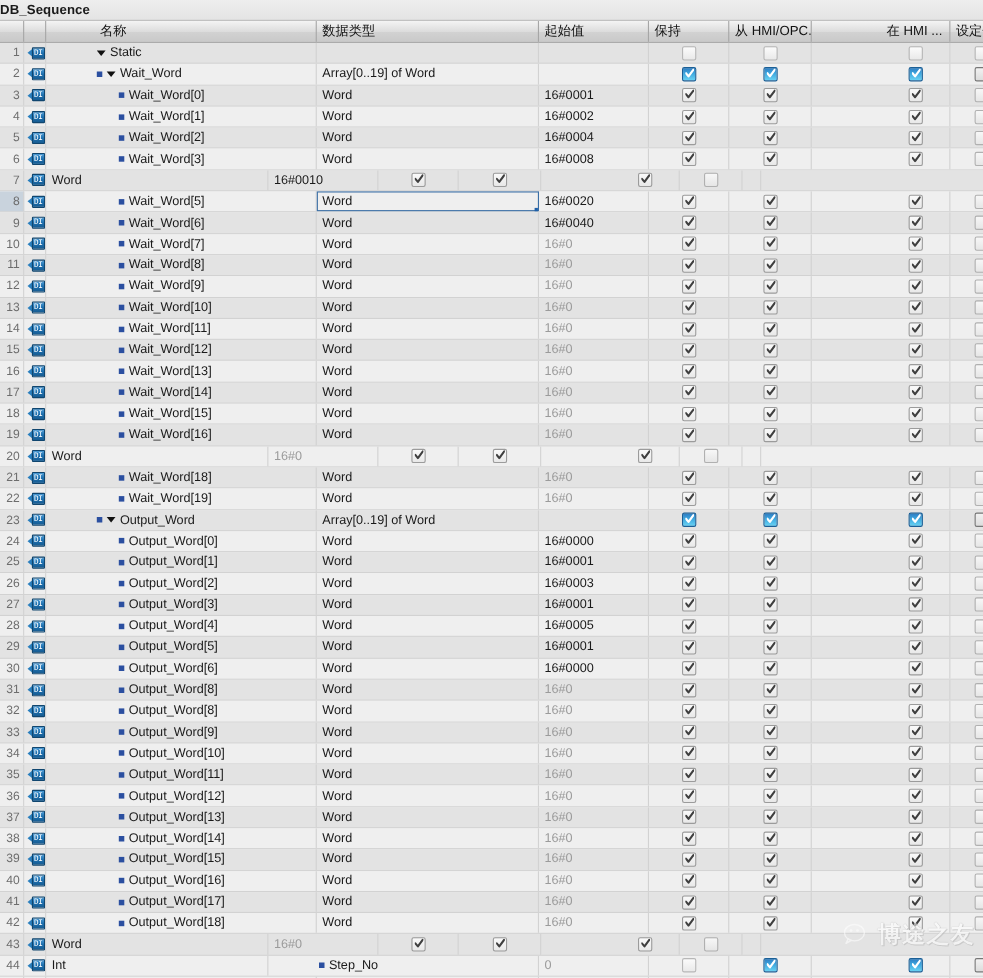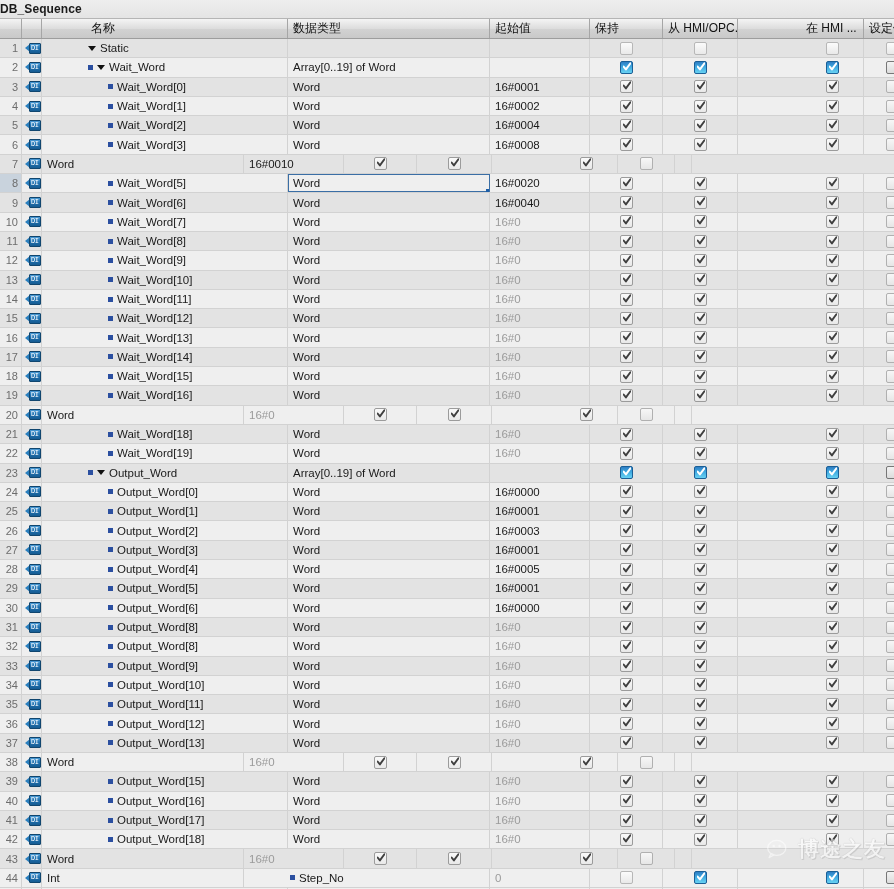--- a/index.html
+++ b/index.html
@@ -2472,20 +2472,24 @@
         </div>
         <div class="row even">
           <div class="cell c-num">38</div>
           <div class="cell c-icon">
             <span class="tagicon">
               <span class="tip"></span>
               <span class="body"></span>
               <span class="glyph">DI</span>
             </span>
           </div>
+          <div class="cell c-name indent2">
+            <span class="bullet"></span>
+            <span class="nm">Output_Word[14]</span>
+          </div>
           <div class="cell c-type">
             <span>Word</span>
           </div>
           <div class="cell c-start">
             <span class="start-dim">16#0</span>
           </div>
           <div class="cell c-chk">
             <span class="cb graychk">
               <span class="tick">
                 <svg viewBox="0 0 8 10" width="8" height="10">

